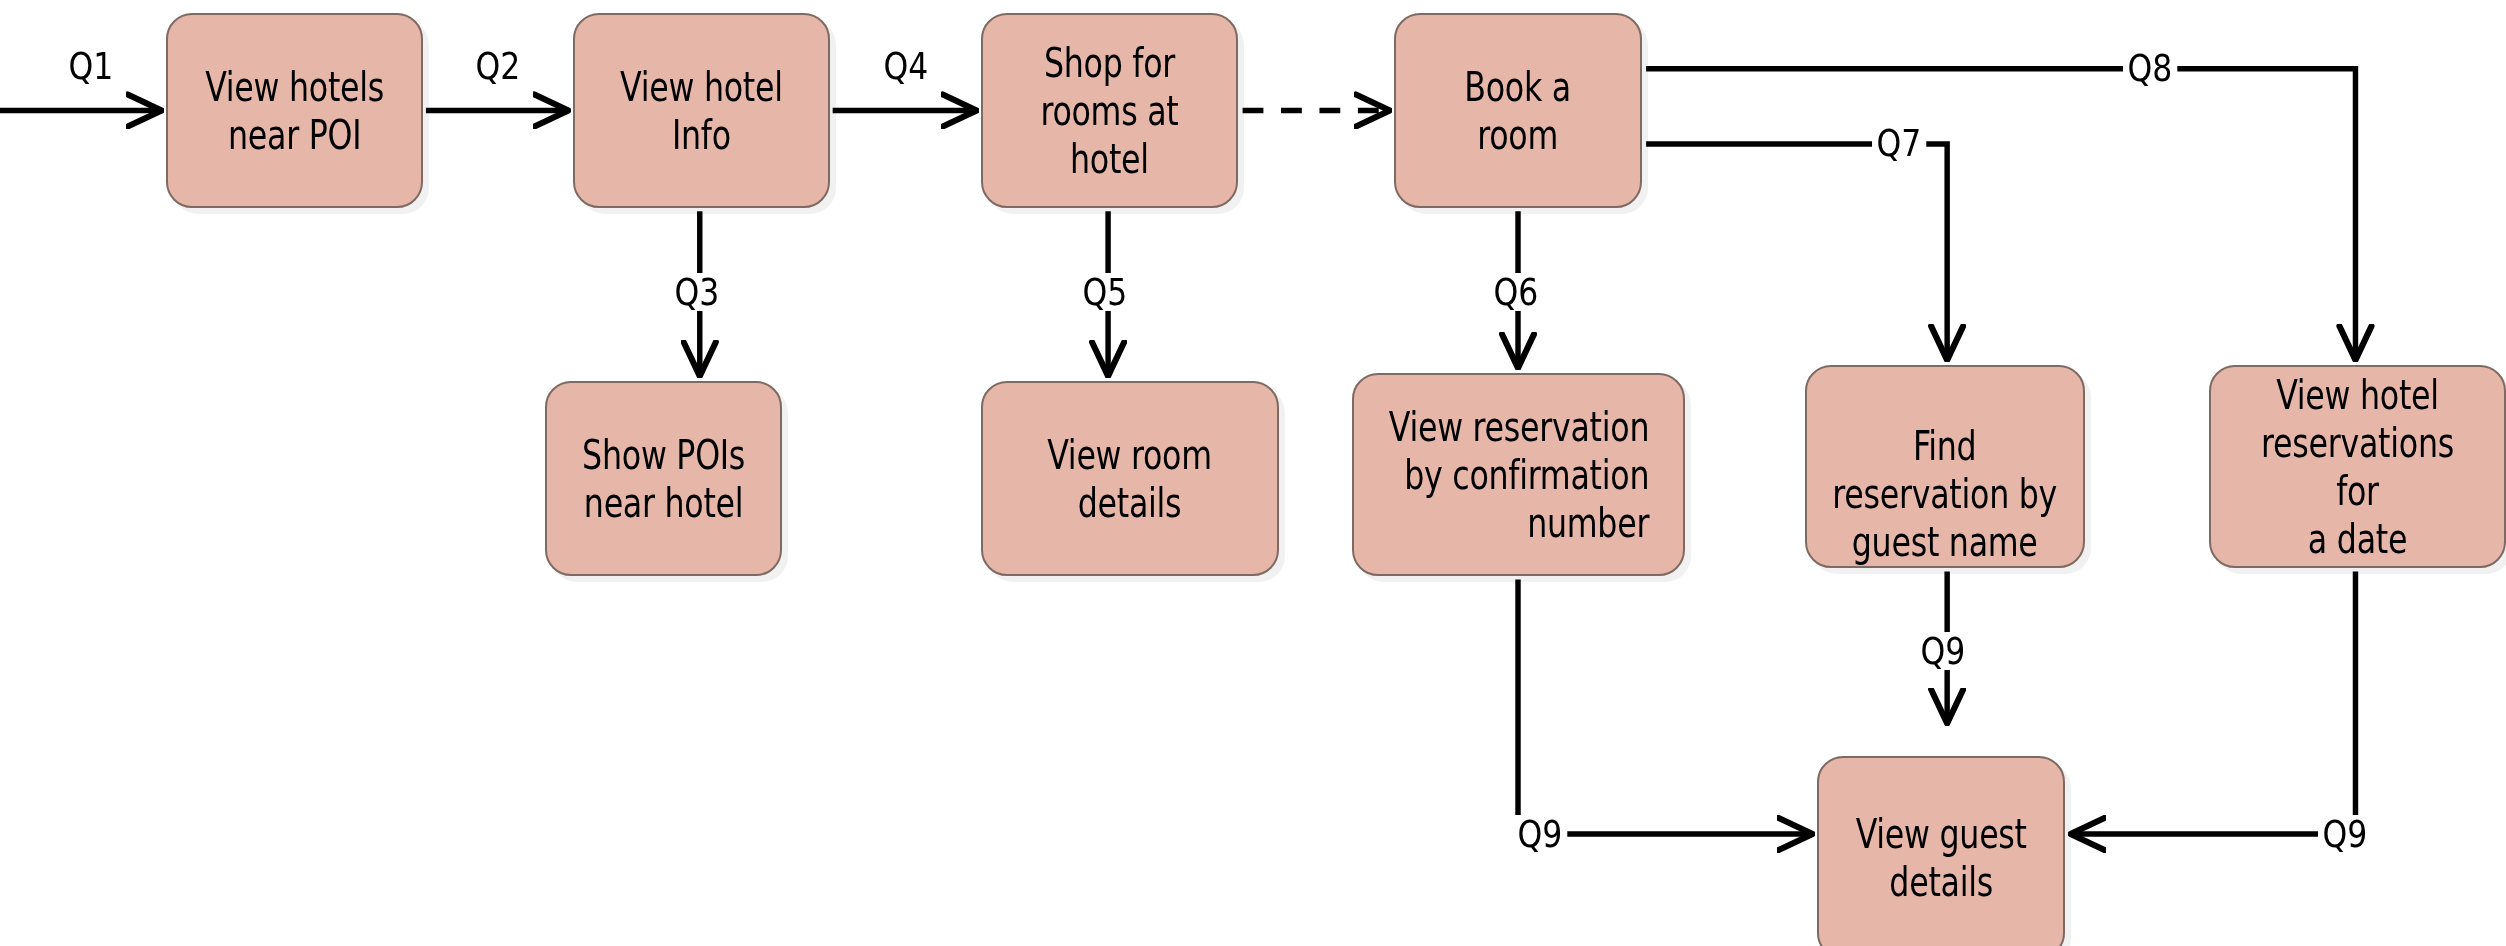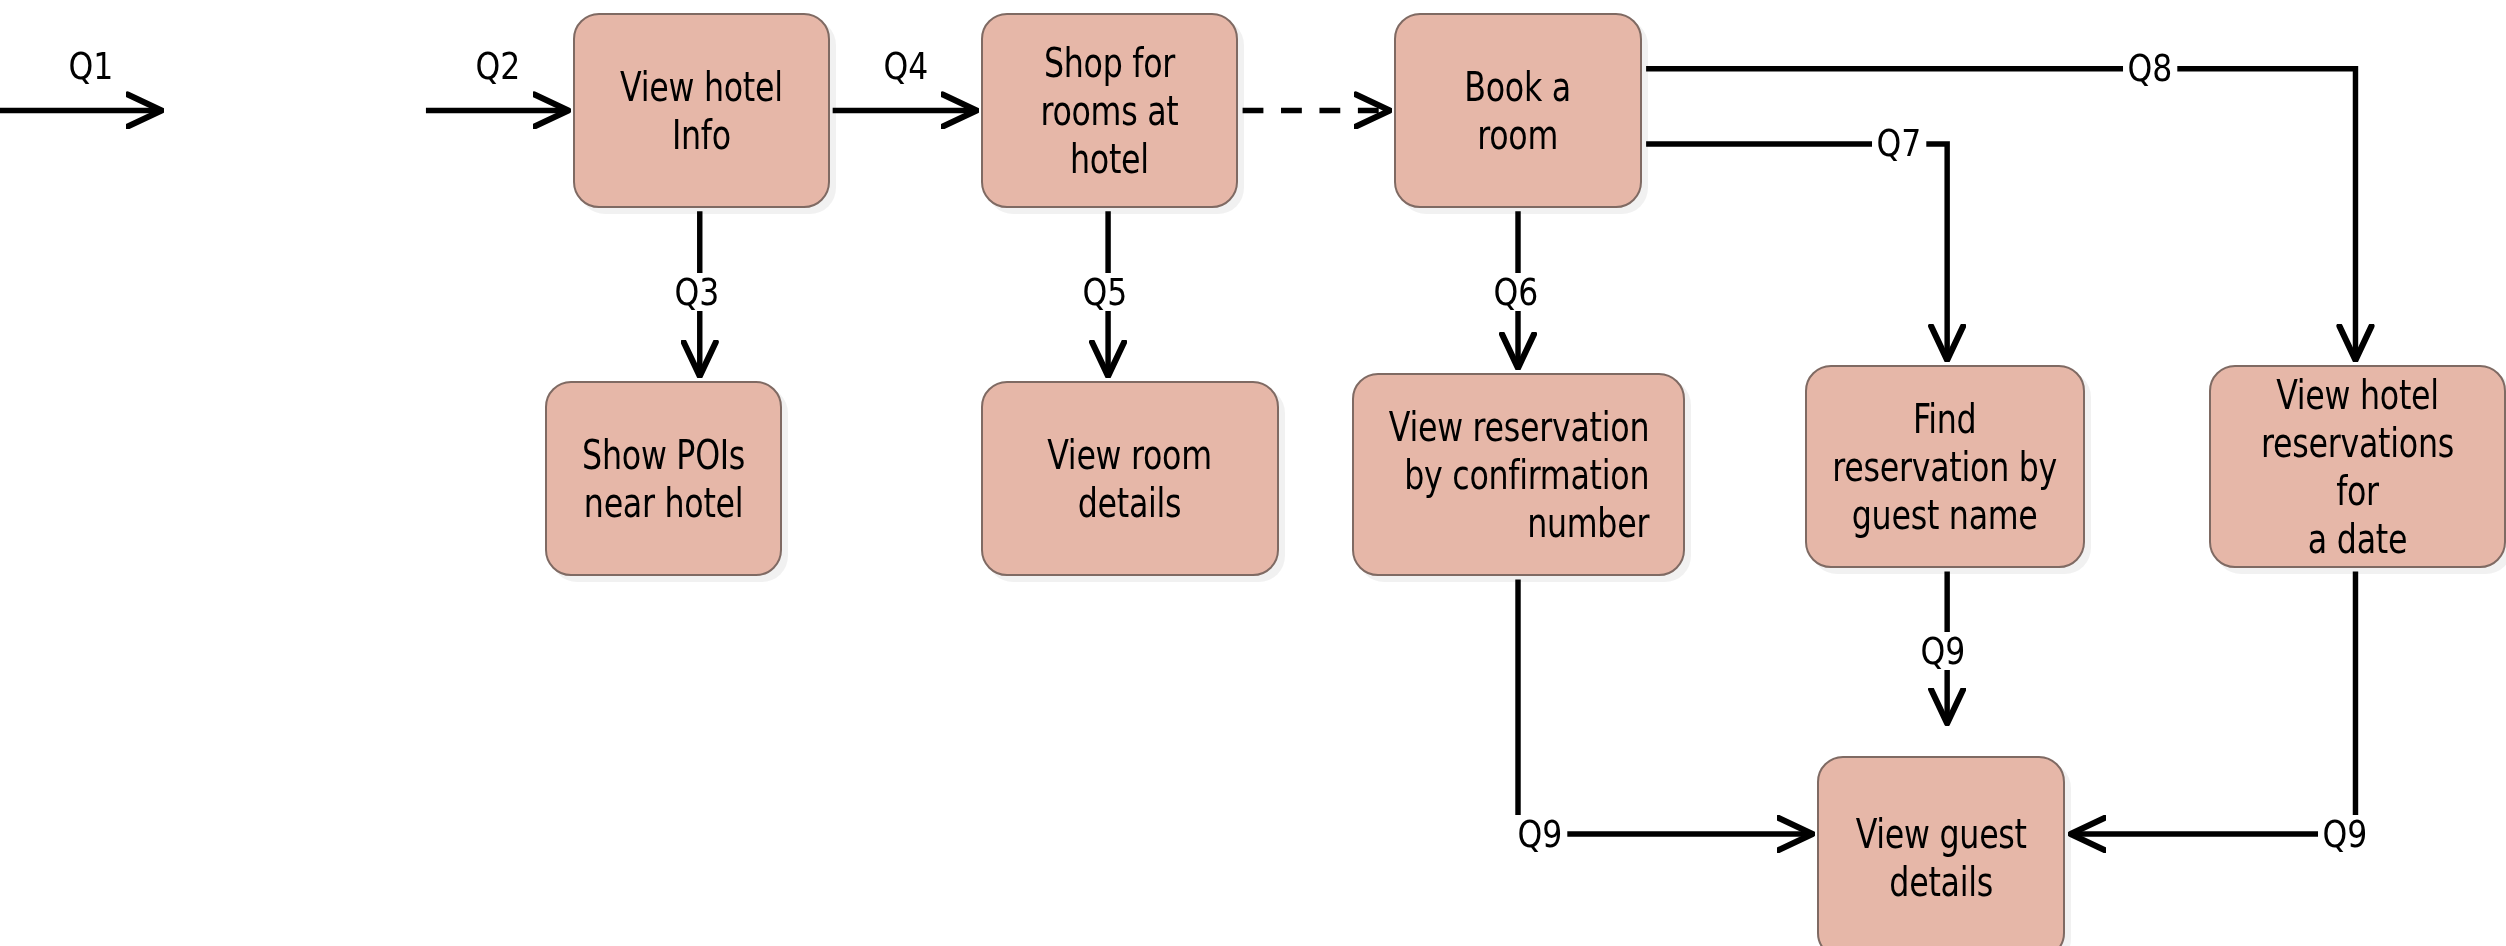--- a/index.html
+++ b/index.html
@@ -93,20 +93,24 @@
       <path d="M 1028 43 L 1471 43 L 1471 224" marker-end="url(#arrow)"></path>
 
       <path d="M 948 362 L 948 521 L 1131 521" marker-end="url(#arrow)"></path>
 
       <path d="M 1216 357 L 1216 451" marker-end="url(#arrow)"></path>
 
       <path d="M 1471 357 L 1471 521 L 1294 521" marker-end="url(#arrow)"></path>
     </g>
   </svg>
 
+  <div class="node" style="left:166px; top:13px; width:257px; height:195px;">
+    <span class="node-label">View hotels
+near POI</span>
+  </div>
 
   <div class="node" style="left:573px; top:13px; width:257px; height:195px;">
     <span class="node-label">View hotel
 Info</span>
   </div>
 
   <div class="node" style="left:981px; top:13px; width:257px; height:195px;">
     <span class="node-label">Shop for
 rooms at
 hotel</span>
@@ -126,21 +130,21 @@
     <span class="node-label">View room
 details</span>
   </div>
 
   <div class="node" style="left:1352px; top:373px; width:333px; height:203px;text-align:right;">
     <span class="node-label">View reservation
 by confirmation
 number</span>
   </div>
 
-  <div class="node" style="left:1805px; top:365px; width:280px; height:203px;">
+  <div class="node" style="left:1805px; top:365px; width:280px; height:203px;align-items:flex-end;">
     <span class="node-label">Find
 reservation by
 guest name</span>
   </div>
 
   <div class="node" style="left:2209px; top:365px; width:297px; height:203px;">
     <span class="node-label">View hotel
 reservations for
 a date</span>
   </div>

